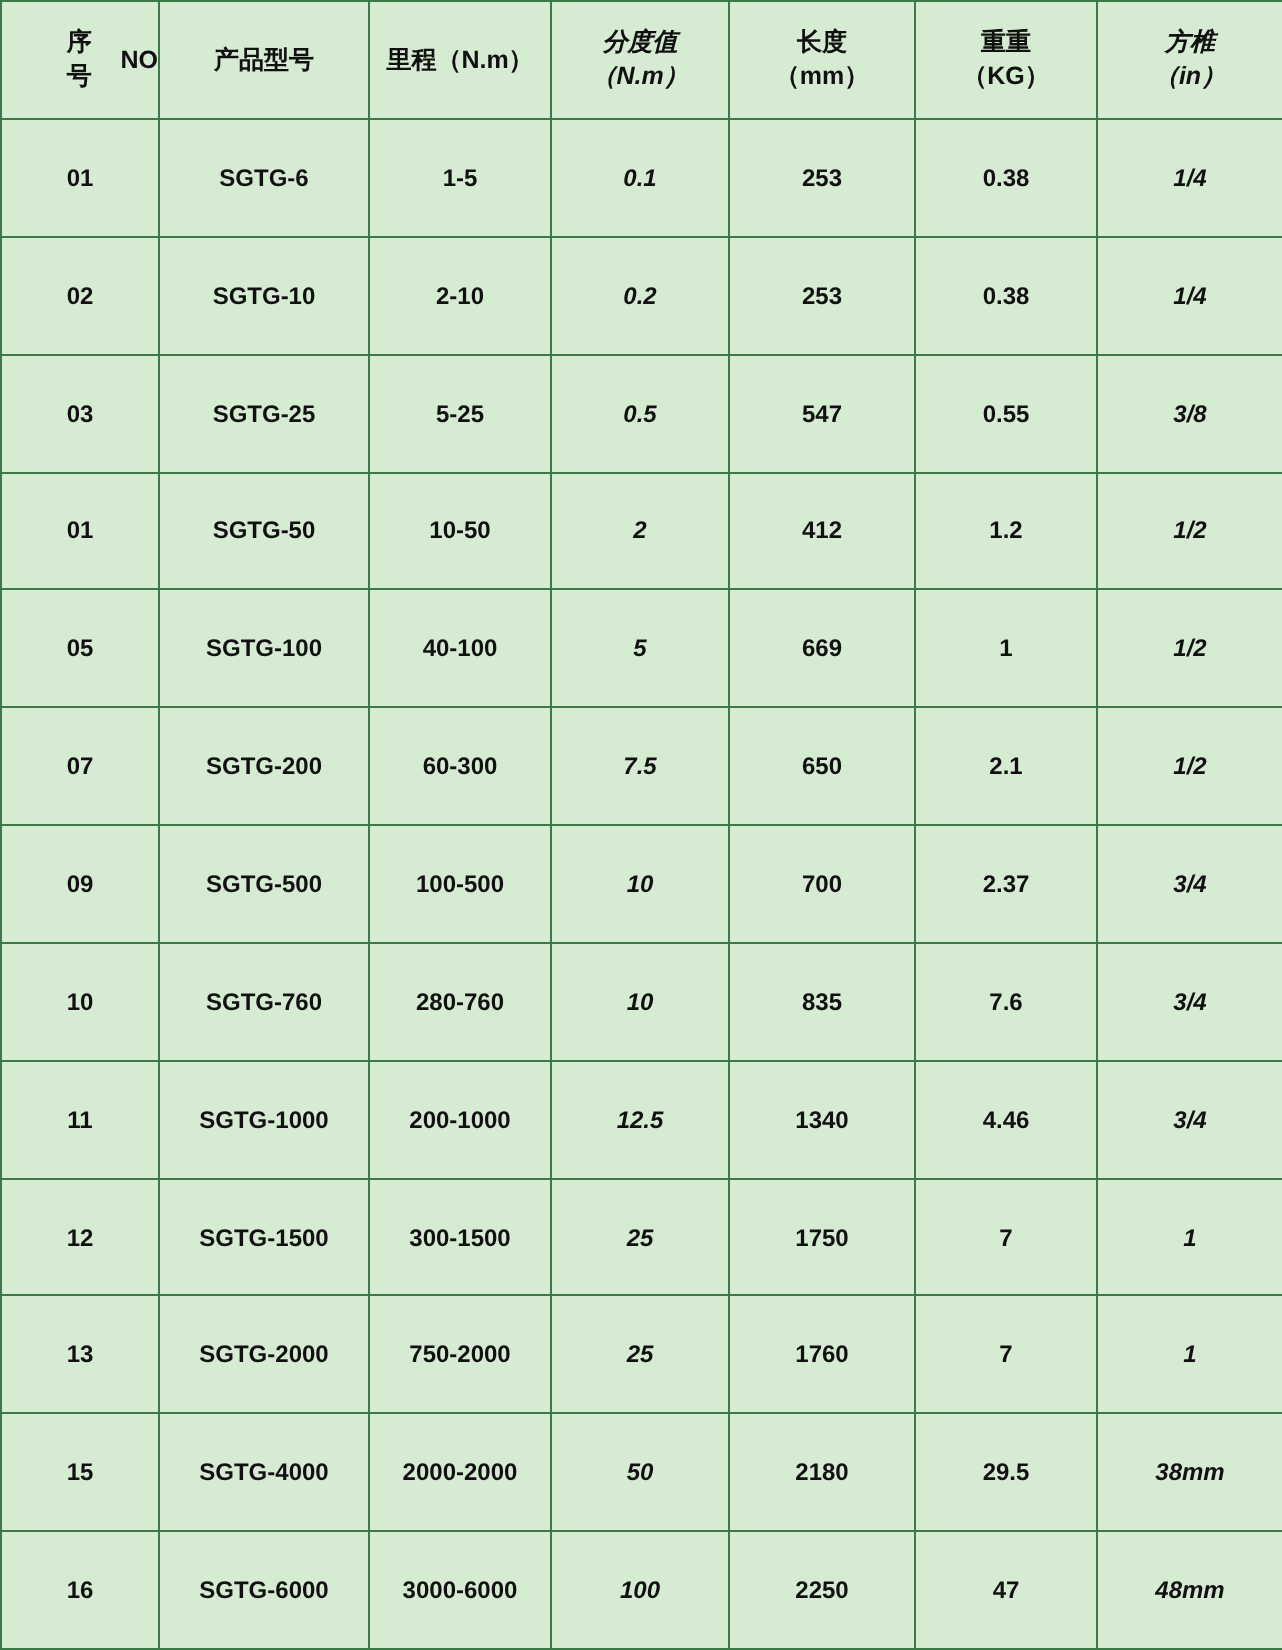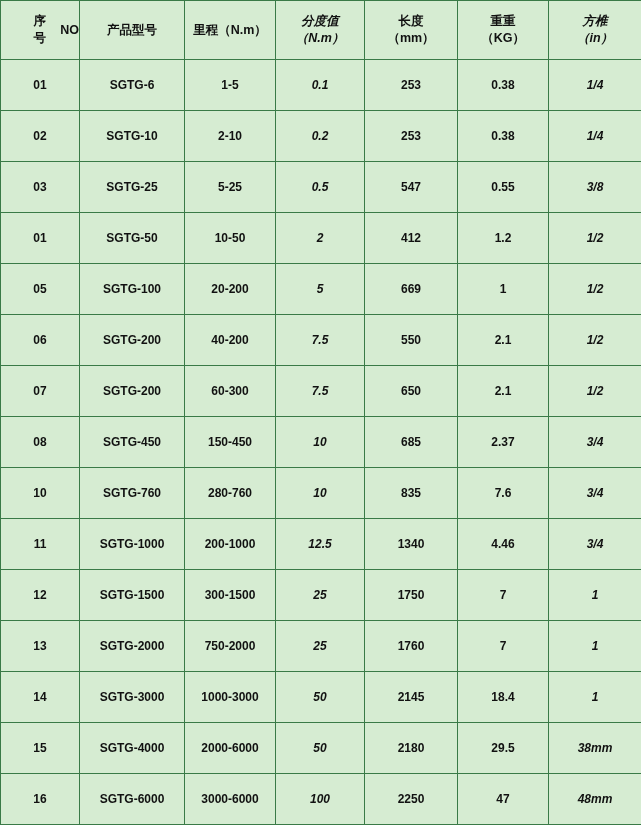--- a/index.html
+++ b/index.html
@@ -122,50 +122,41 @@
         <td class="col-model">SGTG-50</td>
         <td class="col-range">10-50</td>
         <td class="col-grad">2</td>
         <td class="col-len">412</td>
         <td class="col-wt">1.2</td>
         <td class="col-sq">1/2</td>
       </tr>
       <tr>
         <td class="col-no">05</td>
         <td class="col-model">SGTG-100</td>
-        <td class="col-range">20-200</td>
+        <td class="col-range">40-100</td>
         <td class="col-grad">5</td>
         <td class="col-len">669</td>
         <td class="col-wt">1</td>
-        <td class="col-sq">1/2</td>
-      </tr>
-      <tr>
-        <td class="col-no">06</td>
-        <td class="col-model">SGTG-200</td>
-        <td class="col-range">40-200</td>
-        <td class="col-grad">7.5</td>
-        <td class="col-len">550</td>
-        <td class="col-wt">2.1</td>
         <td class="col-sq">1/2</td>
       </tr>
       <tr>
         <td class="col-no">07</td>
         <td class="col-model">SGTG-200</td>
         <td class="col-range">60-300</td>
         <td class="col-grad">7.5</td>
         <td class="col-len">650</td>
         <td class="col-wt">2.1</td>
         <td class="col-sq">1/2</td>
       </tr>
       <tr>
-        <td class="col-no">08</td>
-        <td class="col-model">SGTG-450</td>
-        <td class="col-range">150-450</td>
+        <td class="col-no">09</td>
+        <td class="col-model">SGTG-500</td>
+        <td class="col-range">100-500</td>
         <td class="col-grad">10</td>
-        <td class="col-len">685</td>
+        <td class="col-len">700</td>
         <td class="col-wt">2.37</td>
         <td class="col-sq">3/4</td>
       </tr>
       <tr>
         <td class="col-no">10</td>
         <td class="col-model">SGTG-760</td>
         <td class="col-range">280-760</td>
         <td class="col-grad">10</td>
         <td class="col-len">835</td>
         <td class="col-wt">7.6</td>
@@ -192,32 +183,23 @@
       <tr>
         <td class="col-no">13</td>
         <td class="col-model">SGTG-2000</td>
         <td class="col-range">750-2000</td>
         <td class="col-grad">25</td>
         <td class="col-len">1760</td>
         <td class="col-wt">7</td>
         <td class="col-sq">1</td>
       </tr>
       <tr>
-        <td class="col-no">14</td>
-        <td class="col-model">SGTG-3000</td>
-        <td class="col-range">1000-3000</td>
-        <td class="col-grad">50</td>
-        <td class="col-len">2145</td>
-        <td class="col-wt">18.4</td>
-        <td class="col-sq">1</td>
-      </tr>
-      <tr>
         <td class="col-no">15</td>
         <td class="col-model">SGTG-4000</td>
-        <td class="col-range">2000-6000</td>
+        <td class="col-range">2000-2000</td>
         <td class="col-grad">50</td>
         <td class="col-len">2180</td>
         <td class="col-wt">29.5</td>
         <td class="col-sq">38mm</td>
       </tr>
       <tr>
         <td class="col-no">16</td>
         <td class="col-model">SGTG-6000</td>
         <td class="col-range">3000-6000</td>
         <td class="col-grad">100</td>

